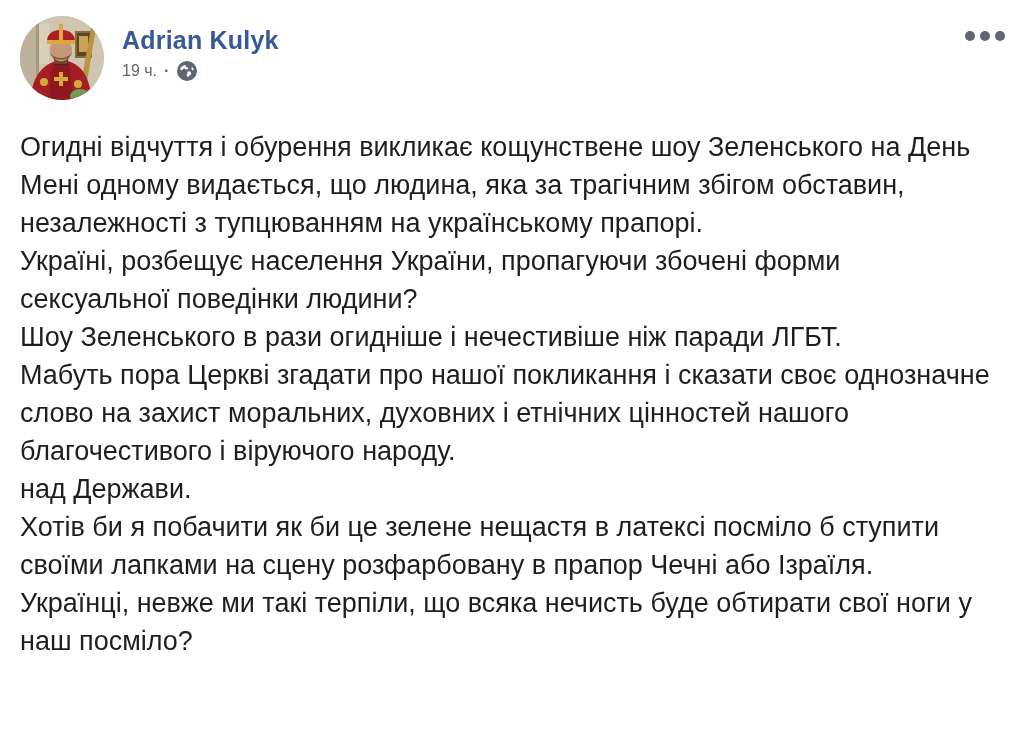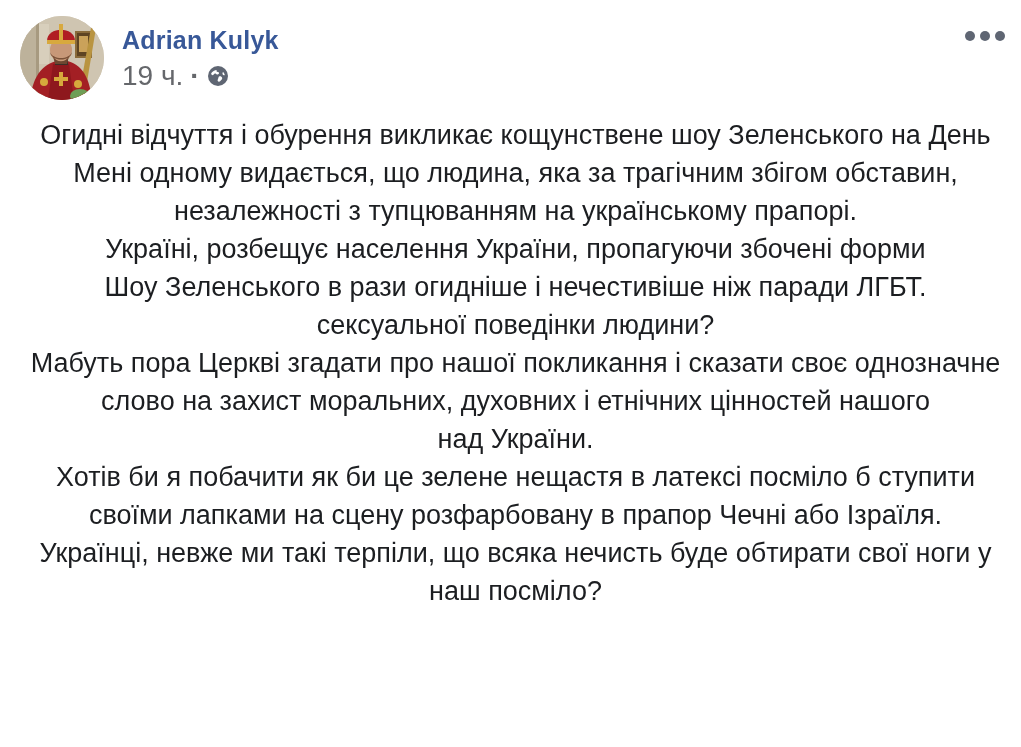--- a/index.html
+++ b/index.html
@@ -7,21 +7,20 @@
     padding: 0;
     background: #ffffff;
     font-family: "Liberation Sans", sans-serif;
   }
   .post {
     position: relative;
     width: 1021px;
     height: 747px;
     background: #ffffff;
     overflow: hidden;
-    text-align: center;
   }
   
   .header {
     position: absolute;
     top: 16px;
     left: 20px;
     right: 14px;
     height: 88px;
   }
   .avatar {
@@ -46,21 +45,21 @@
     font-weight: bold;
     color: #385898;
     line-height: 30px;
     cursor: pointer;
     letter-spacing: 0.2px;
   }
   .meta-row {
     margin-top: 5px;
     display: flex;
     align-items: center;
-    font-size: 28px;
+    font-size: 16px;
     color: #65676b;
     cursor: pointer;
   }
   .meta-row .sep {
     margin: 0 7px;
     font-weight: bold;
   }
   .globe-wrap { display: inline-flex; align-items: center; }
   .globe-wrap svg { width: 22px; height: 22px; }
   .more-button {
@@ -74,21 +73,21 @@
   }
   .more-button .dot {
     width: 10px;
     height: 10px;
     border-radius: 50%;
     background: #5f6673;
   }
   
   .post-body {
     position: absolute;
-    top: 116px;
+    top: 128px;
     left: 20px;
     right: 10px;
     font-size: 27px;
     line-height: 38px;
     color: #1c1e21;
     letter-spacing: 0px;
   }
   .post-line {
     white-space: nowrap;
   }
@@ -161,24 +160,25 @@
       <span class="dot"></span>
     </div>
 
   </div>
 
   <div class="post-body">
     <div class="post-line">Огидні відчуття і обурення викликає кощунствене шоу Зеленського на День</div>
     <div class="post-line">Мені одному видається, що людина, яка за трагічним збігом обставин,</div>
     <div class="post-line">незалежності з тупцюванням на українському прапорі.</div>
     <div class="post-line">Україні, розбещує населення України, пропагуючи збочені форми</div>
+    <div class="post-line">сексуальної поведінки людини?</div>
     <div class="post-line">Шоу Зеленського в рази огидніше і нечестивіше ніж паради ЛГБТ.</div>
-    <div class="post-line">сексуальної поведінки людини?</div>
     <div class="post-line">Мабуть пора Церкві згадати про нашої покликання і сказати своє однозначне</div>
     <div class="post-line">слово на захист моральних, духовних і етнічних цінностей нашого</div>
-    <div class="post-line">над України.</div>
+    <div class="post-line">благочестивого і віруючого народу.</div>
+    <div class="post-line">над Держави.</div>
     <div class="post-line">Хотів би я побачити як би це зелене нещастя в латексі посміло б ступити</div>
     <div class="post-line">своїми лапками на сцену розфарбовану в прапор Чечні або Ізраїля.</div>
     <div class="post-line">Українці, невже ми такі терпіли, що всяка нечисть буде обтирати свої ноги у</div>
     <div class="post-line">наш посміло?</div>
   </div>
 
 </div>
 
 </body></html>

